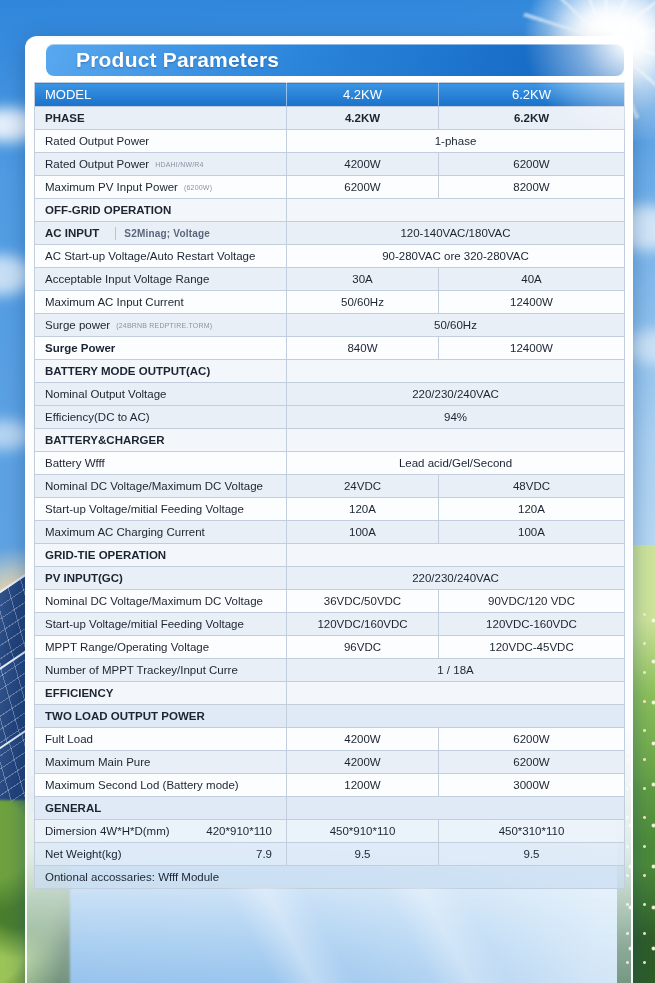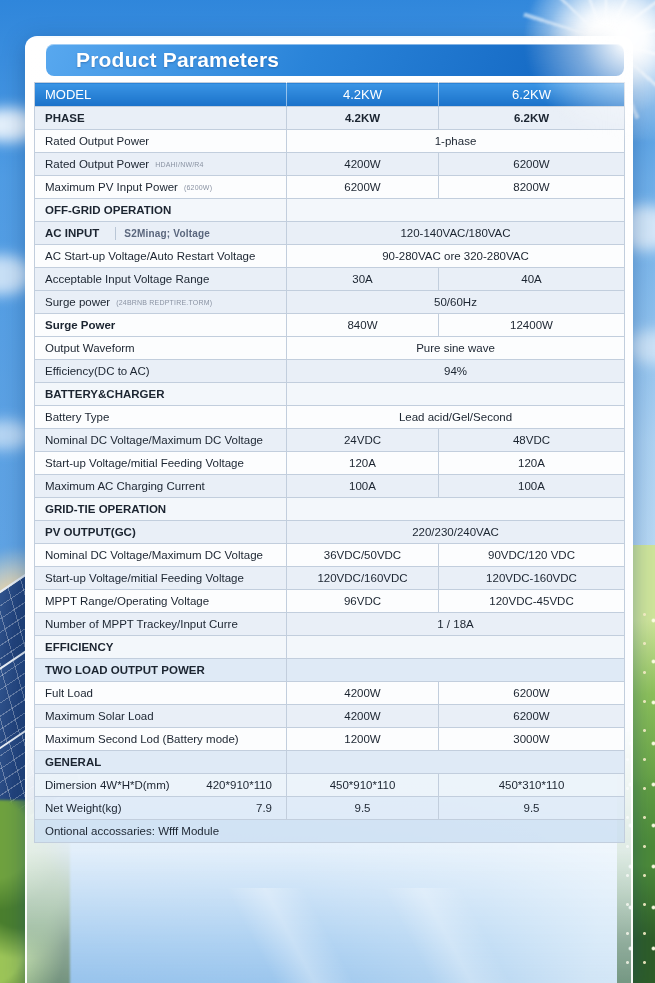--- a/index.html
+++ b/index.html
@@ -234,66 +234,83 @@
         </tr>
         <tr class="r-light">
           <td class="c1">
             <span class="cellflex">
               <span class="lbl">Acceptable Input Voltage Range</span>
             </span>
           </td>
           <td class="val">30A</td>
           <td class="val">40A</td>
         </tr>
+        <tr class="r-white">
+          <td class="c1">
+            <span class="cellflex">
+              <span class="lbl">Maximum AC Input Current</span>
+            </span>
+          </td>
+          <td class="val">50/60Hz</td>
+          <td class="val">12400W</td>
+        </tr>
         <tr class="r-light">
           <td class="c1">
             <span class="cellflex">
               <span class="lbl">Surge power</span>
               <span class="sub">(24BRNB REDPTIRE.TORM)</span>
             </span>
           </td>
           <td colspan="2" class="val">50/60Hz</td>
         </tr>
         <tr class="r-white">
           <td class="c1 b">
             <span class="cellflex">
               <span class="lbl">Surge Power</span>
             </span>
           </td>
           <td class="val">840W</td>
           <td class="val">12400W</td>
         </tr>
-        <tr class="r-white">
-          <td class="c1">
-            <span class="cellflex">
-              <span class="lbl">Output Waveform</span>
-            </span>
-          </td>
-          <td colspan="2" class="val">Pure sine wave</td>
+        <tr class="r-sect">
+          <td class="c1 b">
+            <span class="cellflex">
+              <span class="lbl">BATTERY MODE OUTPUT(AC)</span>
+            </span>
+          </td>
+          <td colspan="2"></td>
+        </tr>
+        <tr class="r-light">
+          <td class="c1">
+            <span class="cellflex">
+              <span class="lbl">Nominal Output Voltage</span>
+            </span>
+          </td>
+          <td colspan="2" class="val">220/230/240VAC</td>
         </tr>
         <tr class="r-light">
           <td class="c1">
             <span class="cellflex">
               <span class="lbl">Efficiency(DC to AC)</span>
             </span>
           </td>
           <td colspan="2" class="val">94%</td>
         </tr>
         <tr class="r-sect">
           <td class="c1 b">
             <span class="cellflex">
               <span class="lbl">BATTERY&amp;CHARGER</span>
             </span>
           </td>
           <td colspan="2"></td>
         </tr>
         <tr class="r-white">
           <td class="c1">
             <span class="cellflex">
-              <span class="lbl">Battery Type</span>
+              <span class="lbl">Battery Wfff</span>
             </span>
           </td>
           <td colspan="2" class="val">Lead acid/Gel/Second</td>
         </tr>
         <tr class="r-light">
           <td class="c1">
             <span class="cellflex">
               <span class="lbl">Nominal DC Voltage/Maximum DC Voltage</span>
             </span>
           </td>
@@ -322,21 +339,21 @@
           <td class="c1 b">
             <span class="cellflex">
               <span class="lbl">GRID-TIE OPERATION</span>
             </span>
           </td>
           <td colspan="2"></td>
         </tr>
         <tr class="r-light">
           <td class="c1 b">
             <span class="cellflex">
-              <span class="lbl">PV OUTPUT(GC)</span>
+              <span class="lbl">PV INPUT(GC)</span>
             </span>
           </td>
           <td colspan="2" class="val">220/230/240VAC</td>
         </tr>
         <tr class="r-white">
           <td class="c1">
             <span class="cellflex">
               <span class="lbl">Nominal DC Voltage/Maximum DC Voltage</span>
             </span>
           </td>
@@ -390,21 +407,21 @@
             <span class="cellflex">
               <span class="lbl">Fult Load</span>
             </span>
           </td>
           <td class="val">4200W</td>
           <td class="val">6200W</td>
         </tr>
         <tr class="r-light">
           <td class="c1">
             <span class="cellflex">
-              <span class="lbl">Maximum Solar Load</span>
+              <span class="lbl">Maximum Main Pure</span>
             </span>
           </td>
           <td class="val">4200W</td>
           <td class="val">6200W</td>
         </tr>
         <tr class="r-white">
           <td class="c1">
             <span class="cellflex">
               <span class="lbl">Maximum Second Lod (Battery mode)</span>
             </span>

